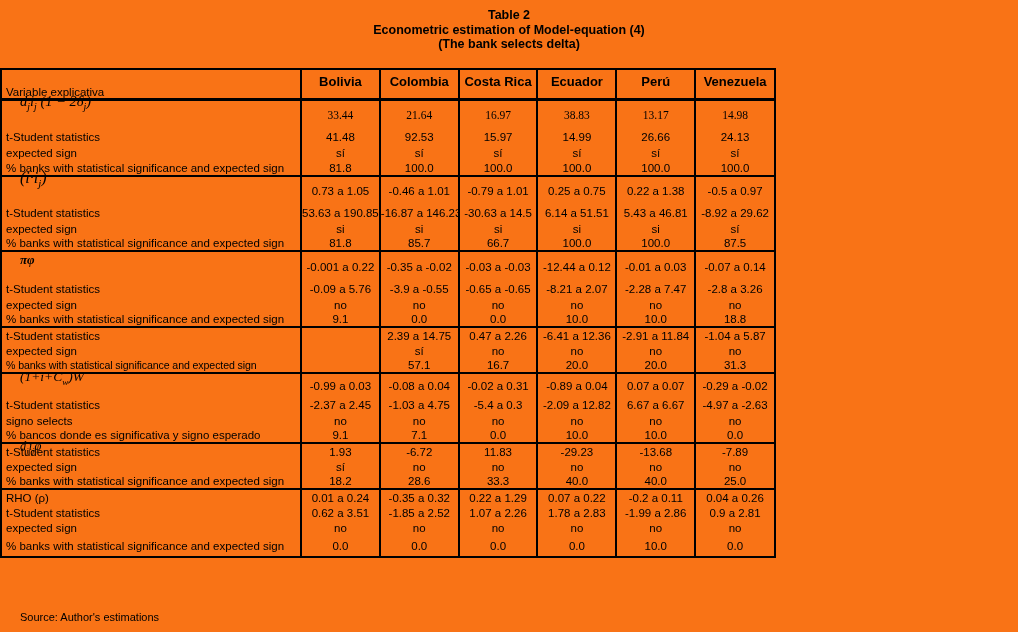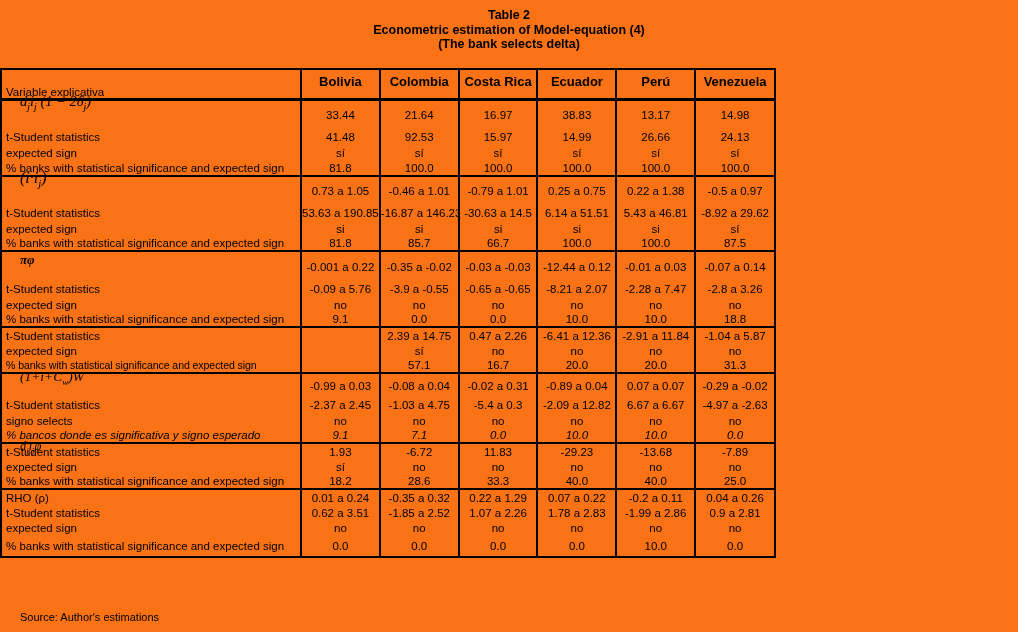--- a/index.html
+++ b/index.html
@@ -84,21 +84,21 @@
           <th class="varhead">Variable explicativa</th>
         <th class="country vline">Bolivia</th>
             <th class="country vline">Colombia</th>
             <th class="country vline">Costa Rica</th>
             <th class="country vline">Ecuador</th>
             <th class="country vline">Perú</th>
             <th class="country vline">Venezuela</th>
           </tr>
       </thead>
       <tbody id="tbody">
-          <tr class="coef" style="height: 30px;">
+          <tr class="coef" style="height: 30px; font-family: Liberation Serif, serif;">
             <td class="label"></td>
             <td class="vline">33.44</td>
             <td class="vline">21.64</td>
             <td class="vline">16.97</td>
             <td class="vline">38.83</td>
             <td class="vline">13.17</td>
             <td class="vline">14.98</td>
           </tr>
           <tr class="trow" style="height: 16px;">
             <td class="label">t-Student statistics</td>
@@ -246,21 +246,21 @@
           </tr>
           <tr class="sign" style="height: 15px;">
             <td class="label">signo selects</td>
             <td class="vline">no</td>
             <td class="vline">no</td>
             <td class="vline">no</td>
             <td class="vline">no</td>
             <td class="vline">no</td>
             <td class="vline">no</td>
           </tr>
-          <tr class="pct" style="height: 15px; font-style: italic;">
+          <tr class="pct" style="height: 15px;">
             <td class="label">% bancos donde es significativa y signo esperado</td>
             <td class="vline">9.1</td>
             <td class="vline">7.1</td>
             <td class="vline">0.0</td>
             <td class="vline">10.0</td>
             <td class="vline">10.0</td>
             <td class="vline">0.0</td>
           </tr>
           <tr class="trow" style="height: 16px;">
             <td class="label">t-Student statistics</td>

